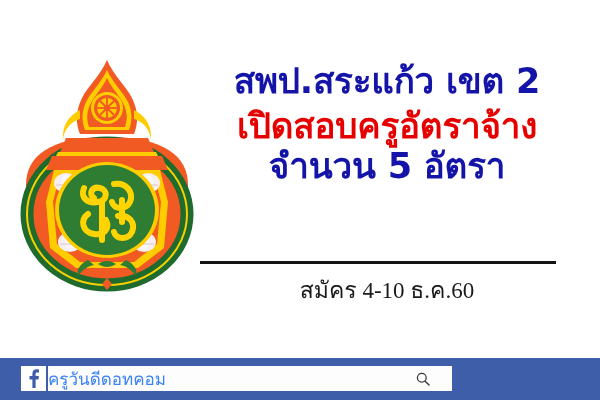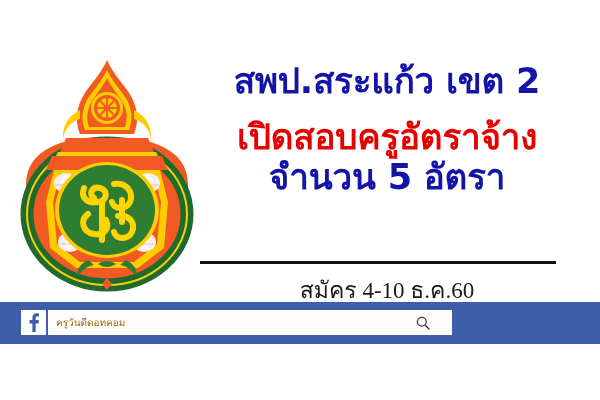--- a/index.html
+++ b/index.html
@@ -11,21 +11,21 @@
     width: 600px;
     height: 400px;
     background: #ffffff;
     font-family: "DejaVu Sans", "Liberation Sans", sans-serif;
     overflow: hidden;
   }
 
   .banner {
     position: relative;
     width: 600px;
-    height: 344px;
+    height: 400px;
     background: #ffffff;
     box-sizing: border-box;
   }
 
   
   .emblem-wrap {
     position: absolute;
     left: 18px;
     top: 52px;
     width: 178px;
@@ -52,21 +52,21 @@
     letter-spacing: -0.2px;
     white-space: nowrap;
   }
   .hl-1 {
     font-size: 35px;
     color: #1414a8;
   }
   .hl-2 {
     font-size: 35px;
     color: #e60000;
-    margin-top: 17px;
+    margin-top: 6px;
   }
   .hl-3 {
     font-size: 35px;
     color: #1414a8;
     margin-top: 1px;
   }
 
   .divider {
     position: absolute;
     left: 200px;
@@ -119,23 +119,23 @@
     width: 406px;
     height: 25px;
     background: #fdfdfd;
     border-left: 2px solid #3f5ea9;
     box-sizing: border-box;
     display: flex;
     align-items: center;
     position: relative;
   }
   .fb-search-text {
-    font-size: 10px;
-    color: #a16207;
-    padding-left: 8px;
+    font-size: 17px;
+    color: #3b82f6;
+    padding-left: 0;
     white-space: nowrap;
     overflow: hidden;
   }
   .fb-search-icon {
     position: absolute;
     right: 22px;
     top: 50%;
     transform: translateY(-50%);
     display: block;
   }

